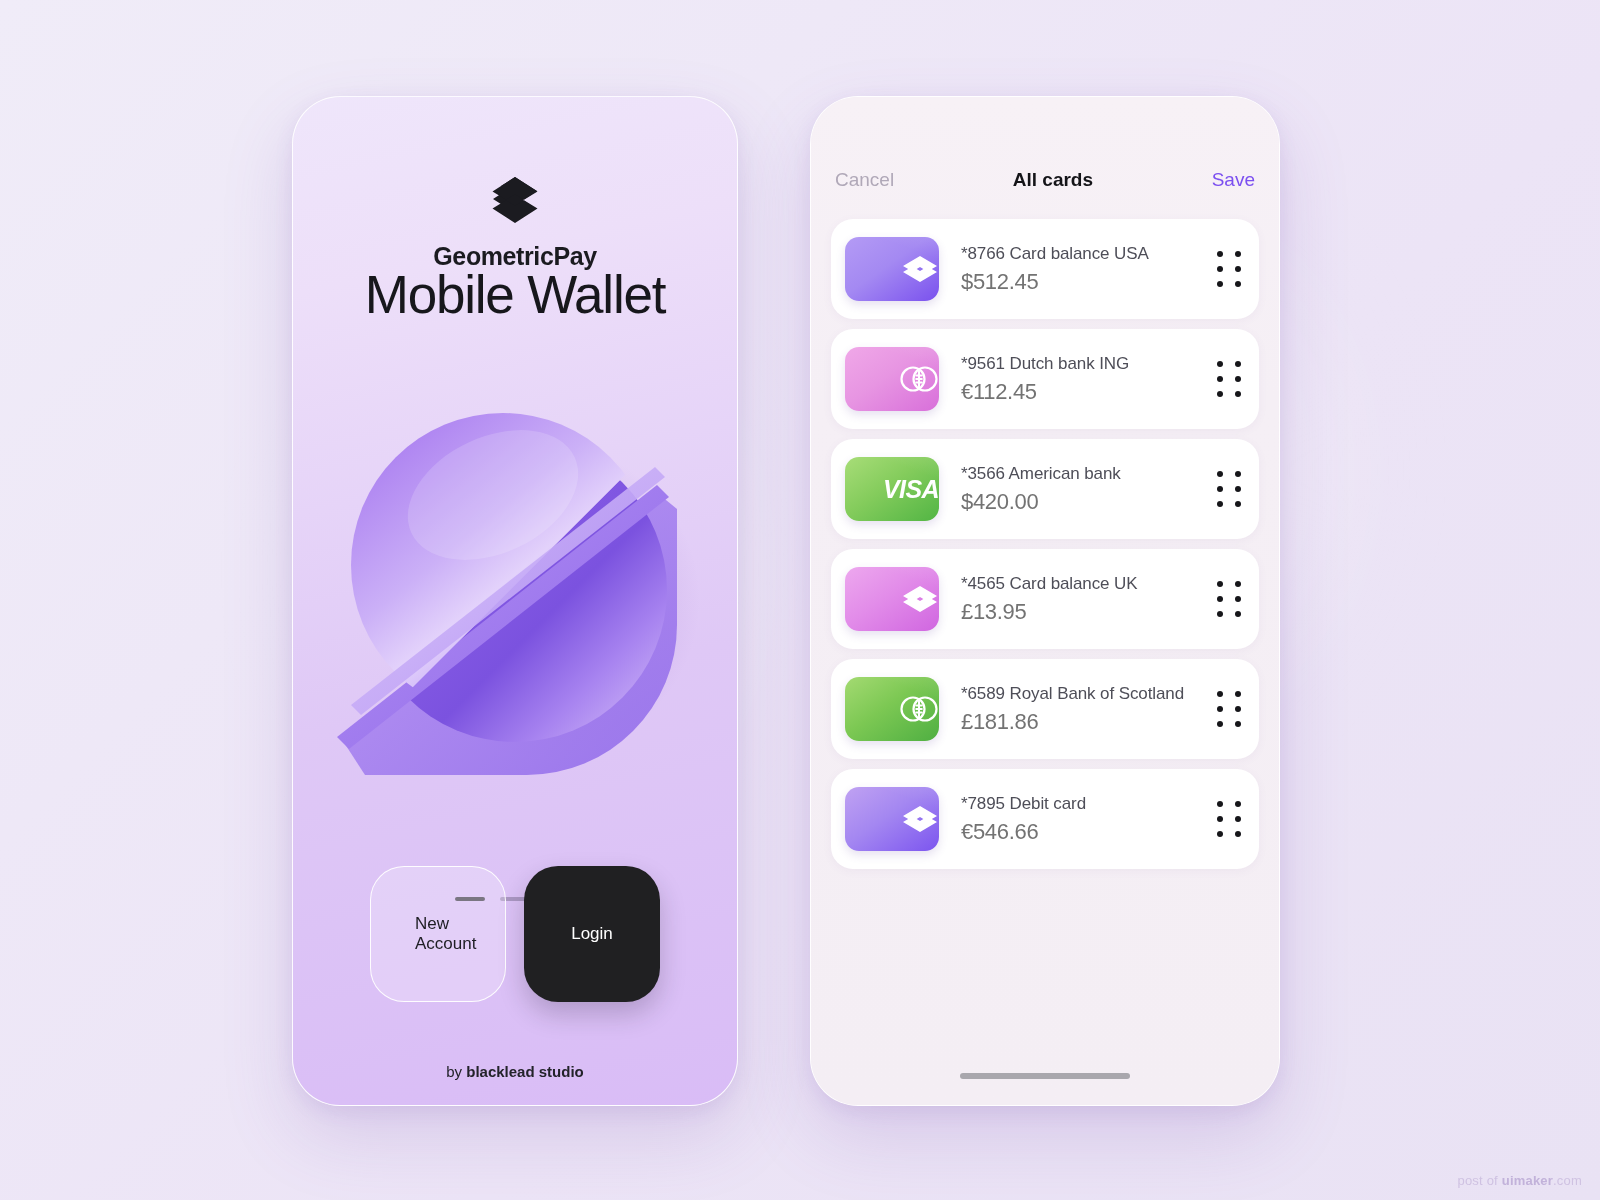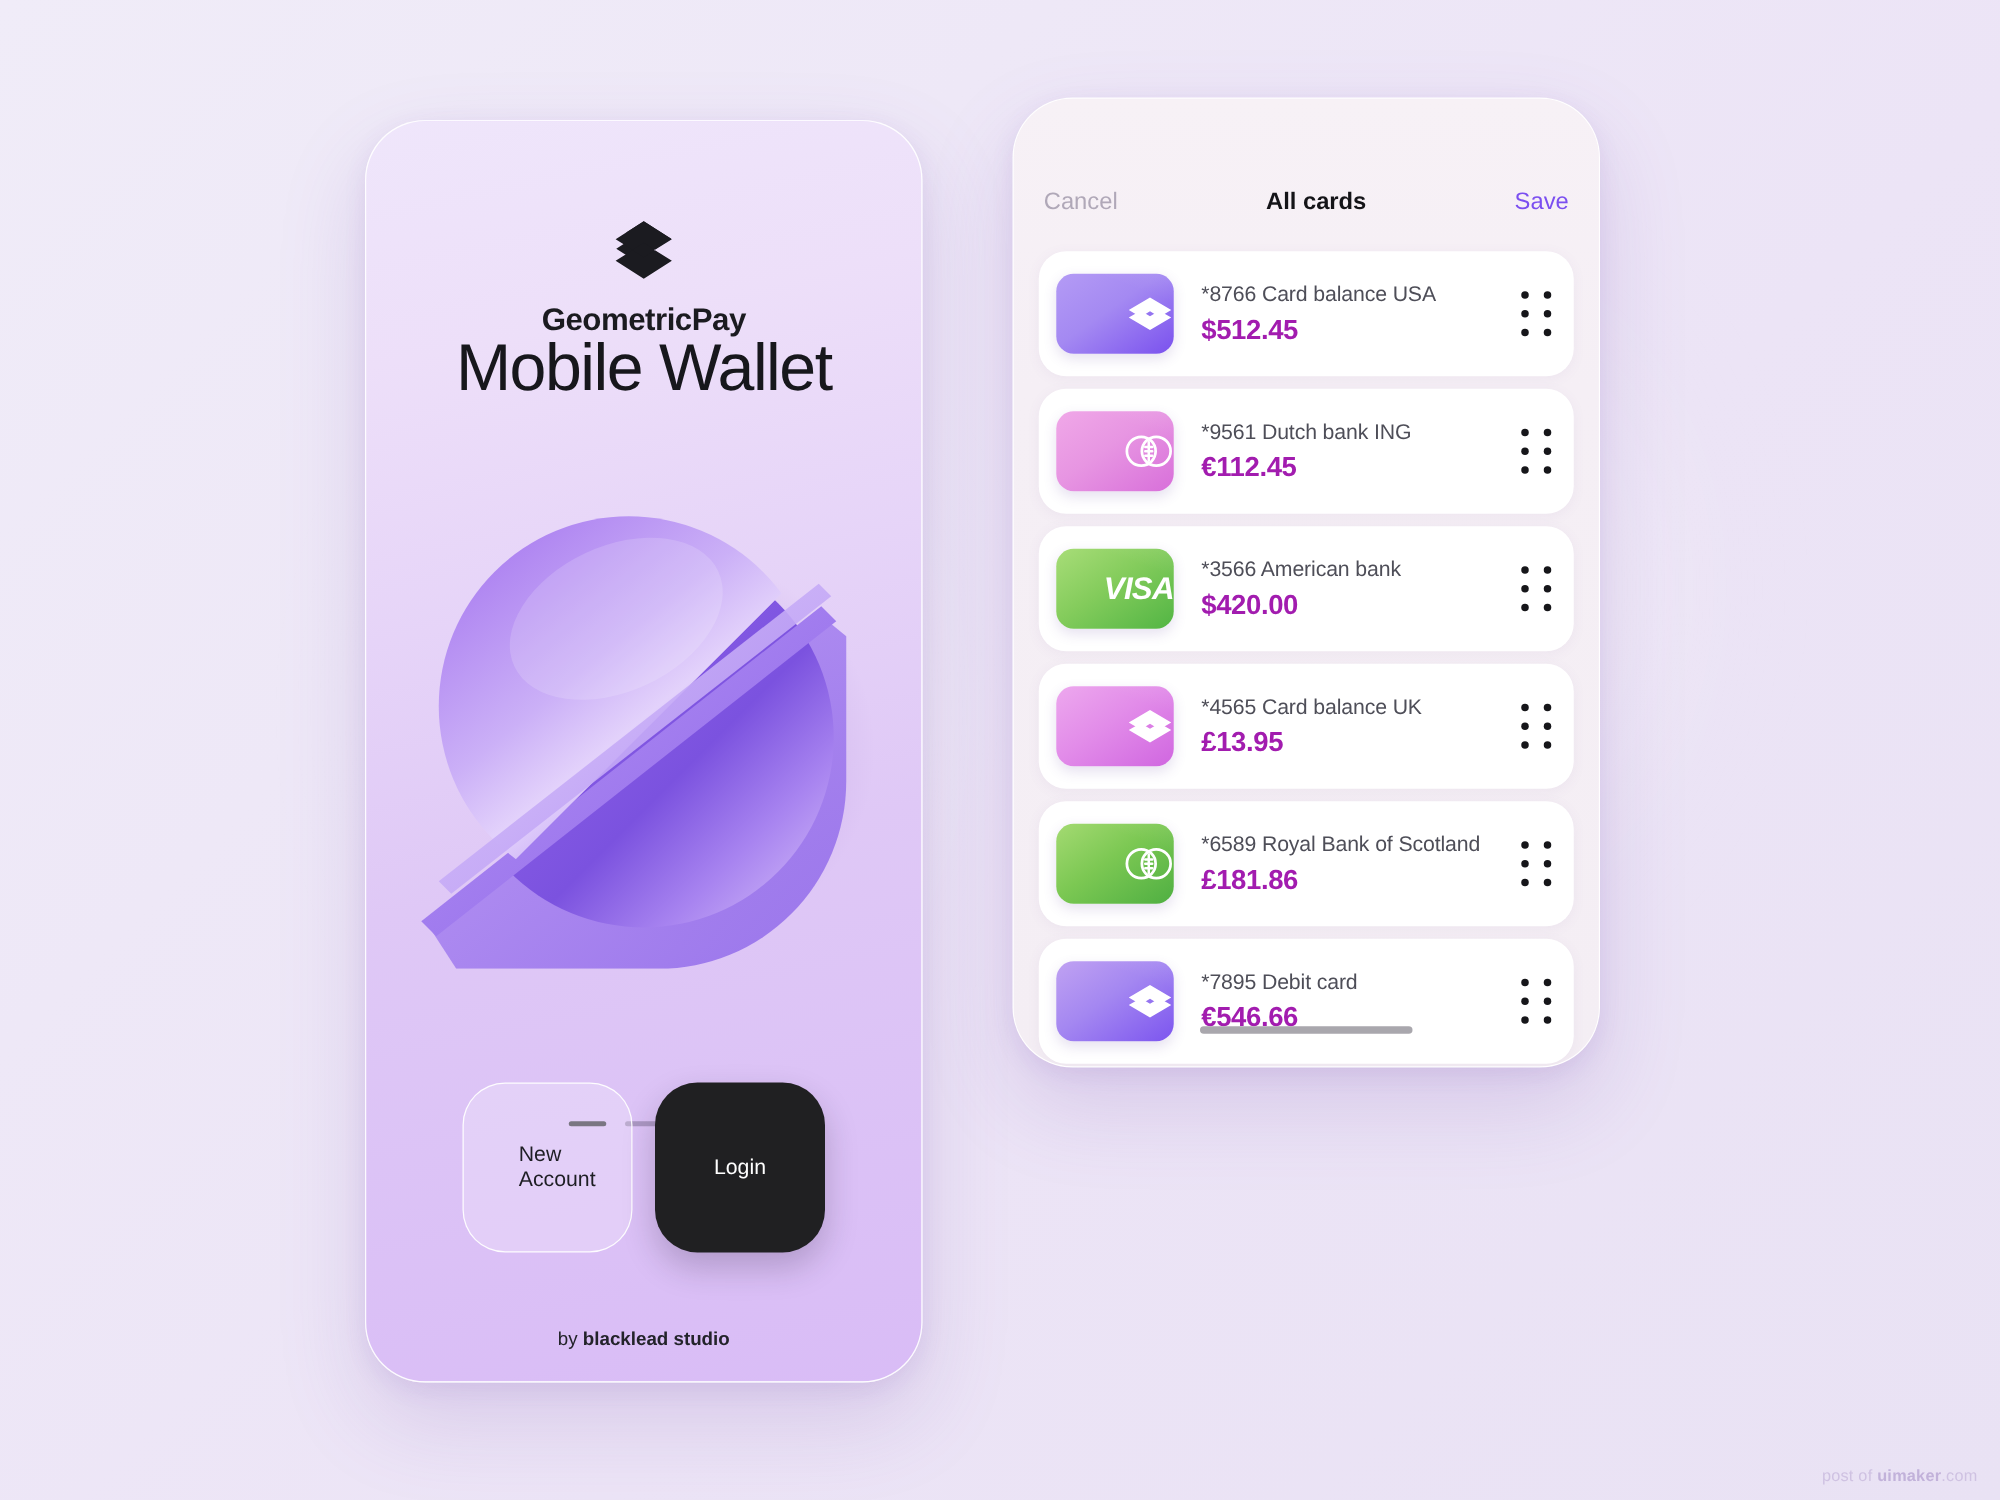--- a/index.html
+++ b/index.html
@@ -32,21 +32,21 @@
   }
   .phone-left {
     left:292px; top:96px; width:446px; height:1010px;
     background: linear-gradient(168deg,
         #efe6fb 0%, #eddff9 18%, #e6d4f8 38%,
         #dfc8f6 58%, #dcc3f6 76%, #d9bcf6 100%);
     border:1.5px solid rgba(255,255,255,0.92);
     box-shadow: 0 30px 70px rgba(120,80,180,0.18), 0 6px 18px rgba(120,80,180,0.10);
   }
   .phone-right {
-    left:810px; top:78px; width:470px; height:776px;
+    left:810px; top:96px; width:470px; height:1010px;
     background:#f6f0f5;
     border:1.5px solid rgba(255,255,255,0.92);
     box-shadow: 0 30px 70px rgba(120,80,180,0.18), 0 6px 18px rgba(120,80,180,0.10);
   }
   .phone-right-inner {
     position:absolute; inset:0;
     background: linear-gradient(180deg,#f7f1f6 0%, #f5eff5 30%, #f4eef4 100%);
   }
 
   
@@ -146,21 +146,21 @@
   .th-green2 { background:linear-gradient(145deg,#a4da72 0%,#7cc853 45%,#4faf42 100%); }
   .th-violet2{ background:linear-gradient(145deg,#c0a2f2 0%,#a487f1 45%,#7c55ef 100%); }
   .thumb-glyph { position:relative; z-index:2; display:block; }
   .visa-word {
     position:relative; z-index:2;
     color:#ffffff; font-size:25px; font-weight:bold;
     font-style:italic; letter-spacing:-0.6px;
   }
   .card-text { flex:1; padding-left:22px; }
   .card-label { font-size:17px; color:#4e4e58; font-weight:400; letter-spacing:-0.1px; }
-  .card-amount { font-size:22px; color:#a21caf; font-weight:bold; margin-top:5px; letter-spacing:-0.3px; }
+  .card-amount { font-size:22px; color:#737373; font-weight:normal; margin-top:5px; letter-spacing:-0.3px; }
   .dots-grid {
     flex:0 0 auto; width:26px;
     display:grid; grid-template-columns:repeat(2, 6px);
     grid-template-rows:repeat(3, 6px);
     gap:9px 12px; padding-right:4px;
   }
   .dots-grid i { width:6px; height:6px; border-radius:50%; background:#16161a; display:block; }
 
   .add-card-btn {
     position:absolute; left:33px; right:33px; bottom:78px;

